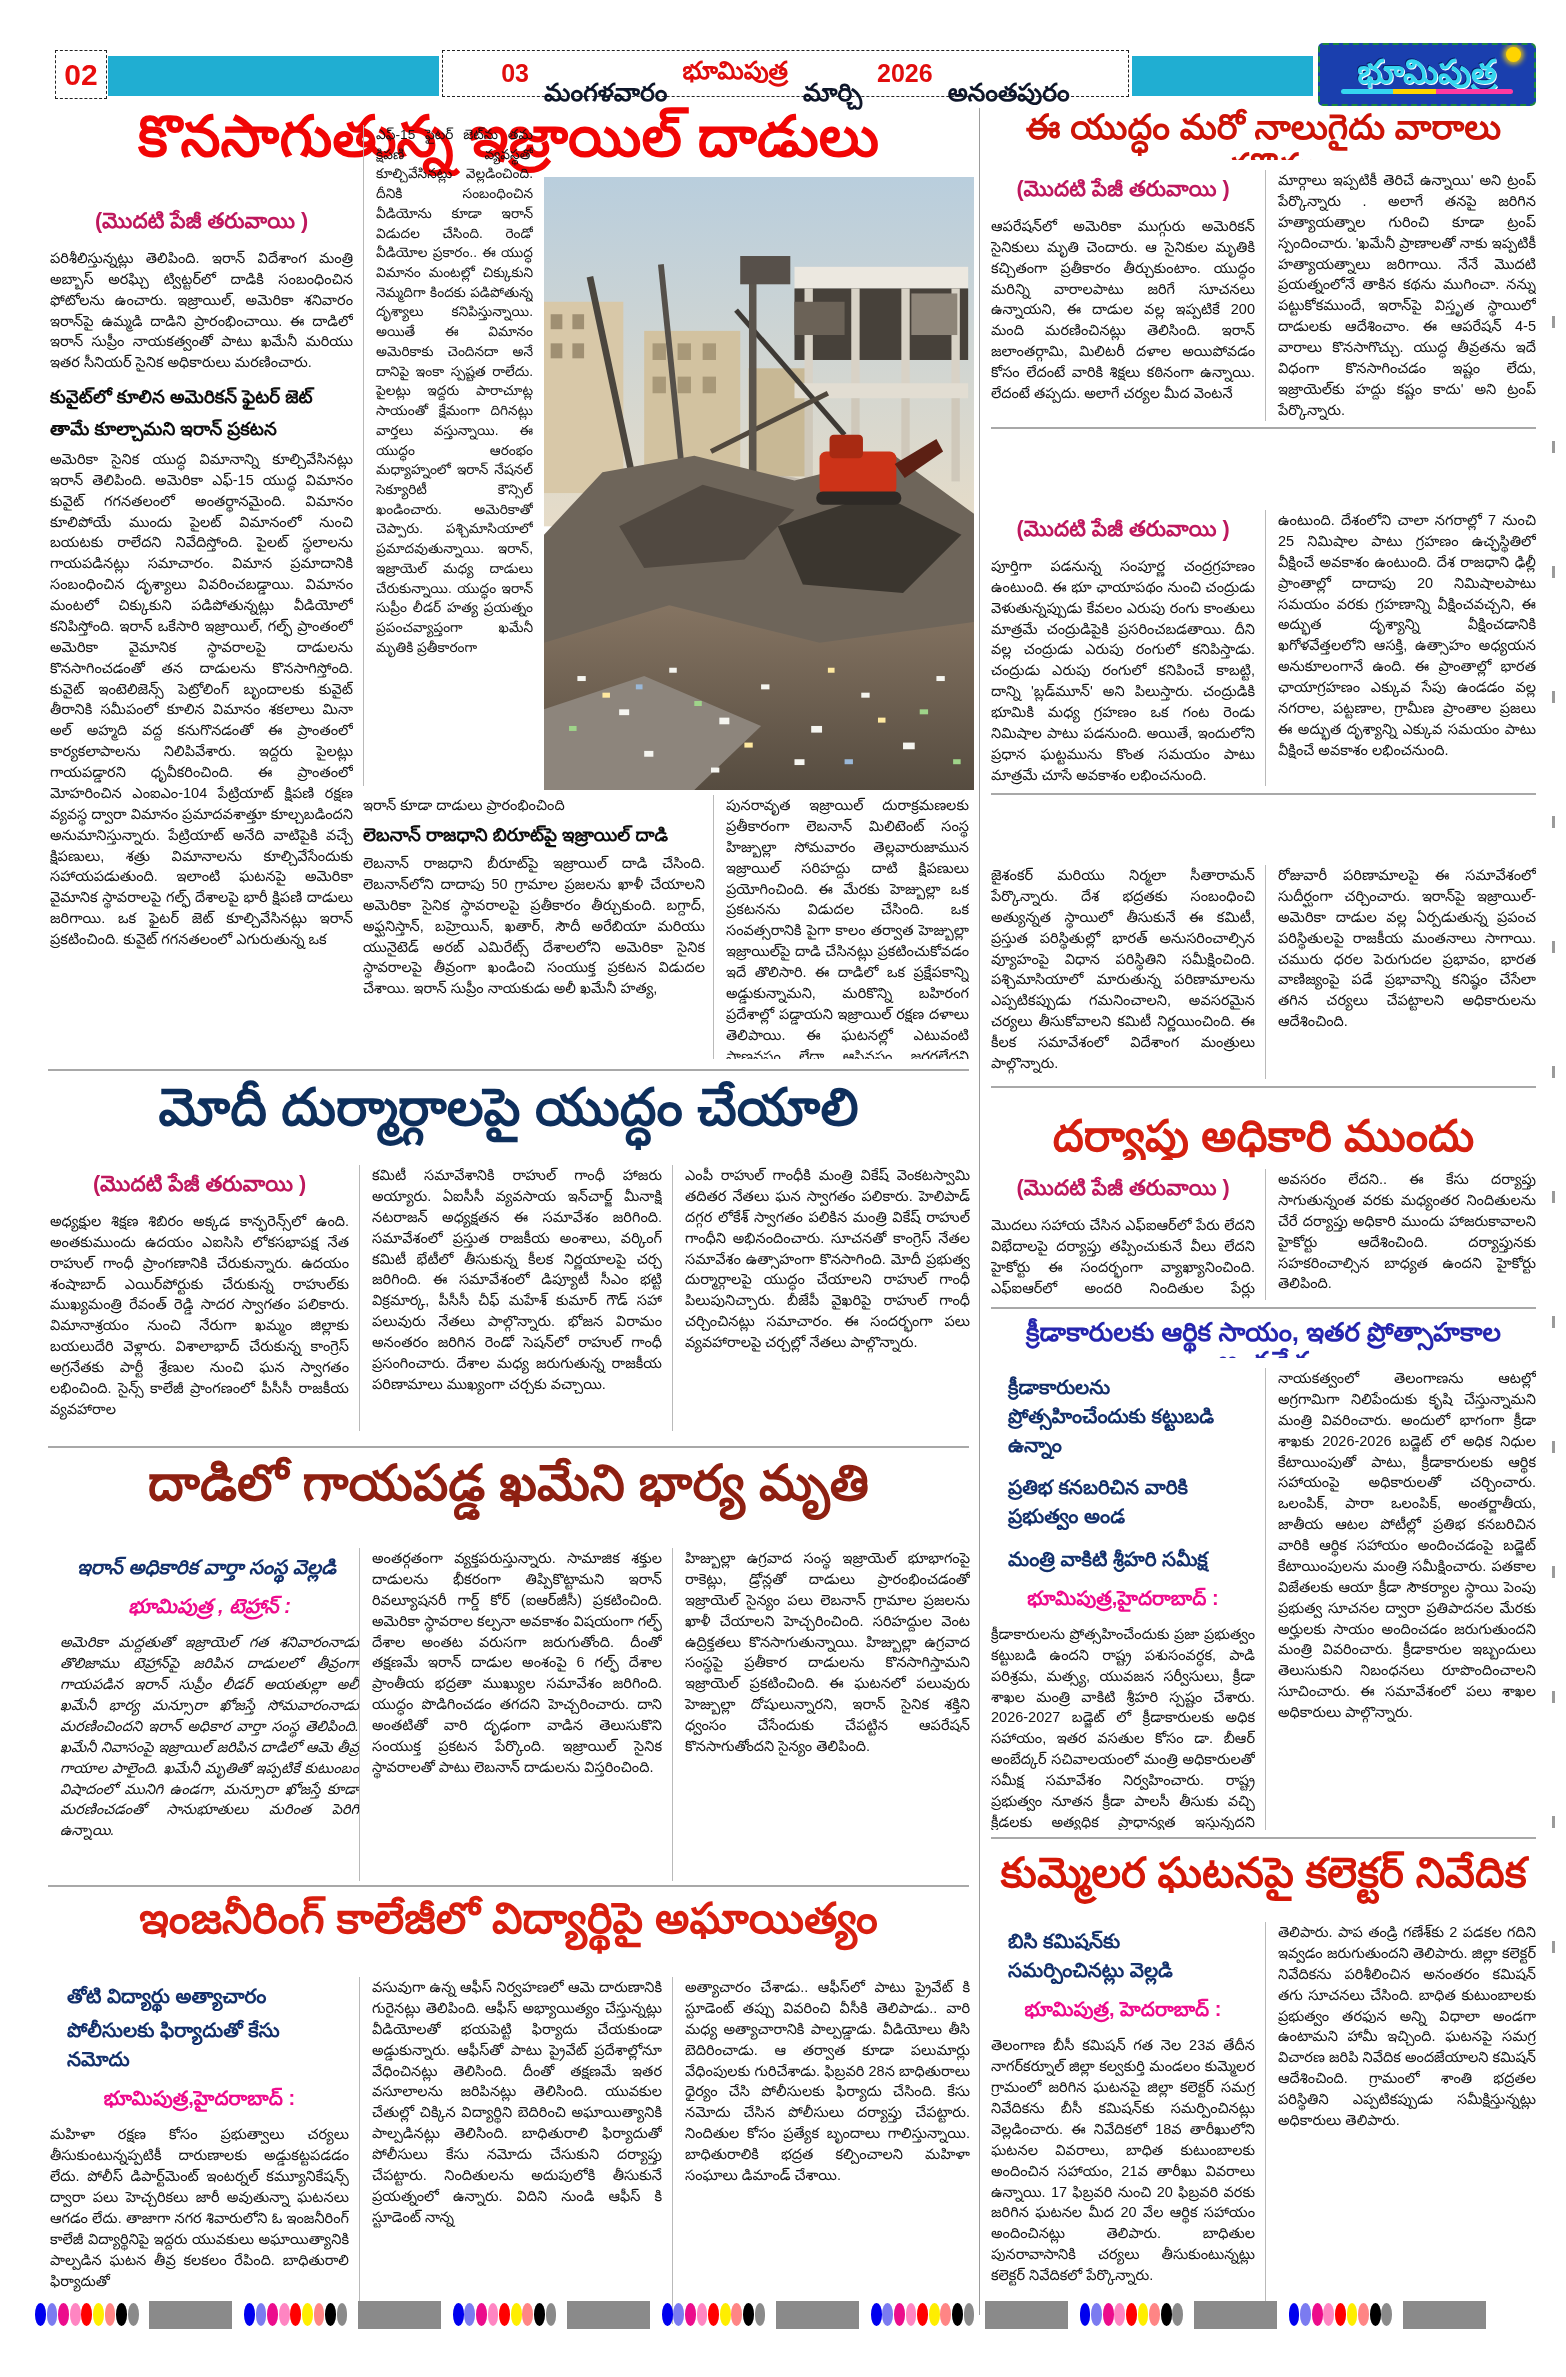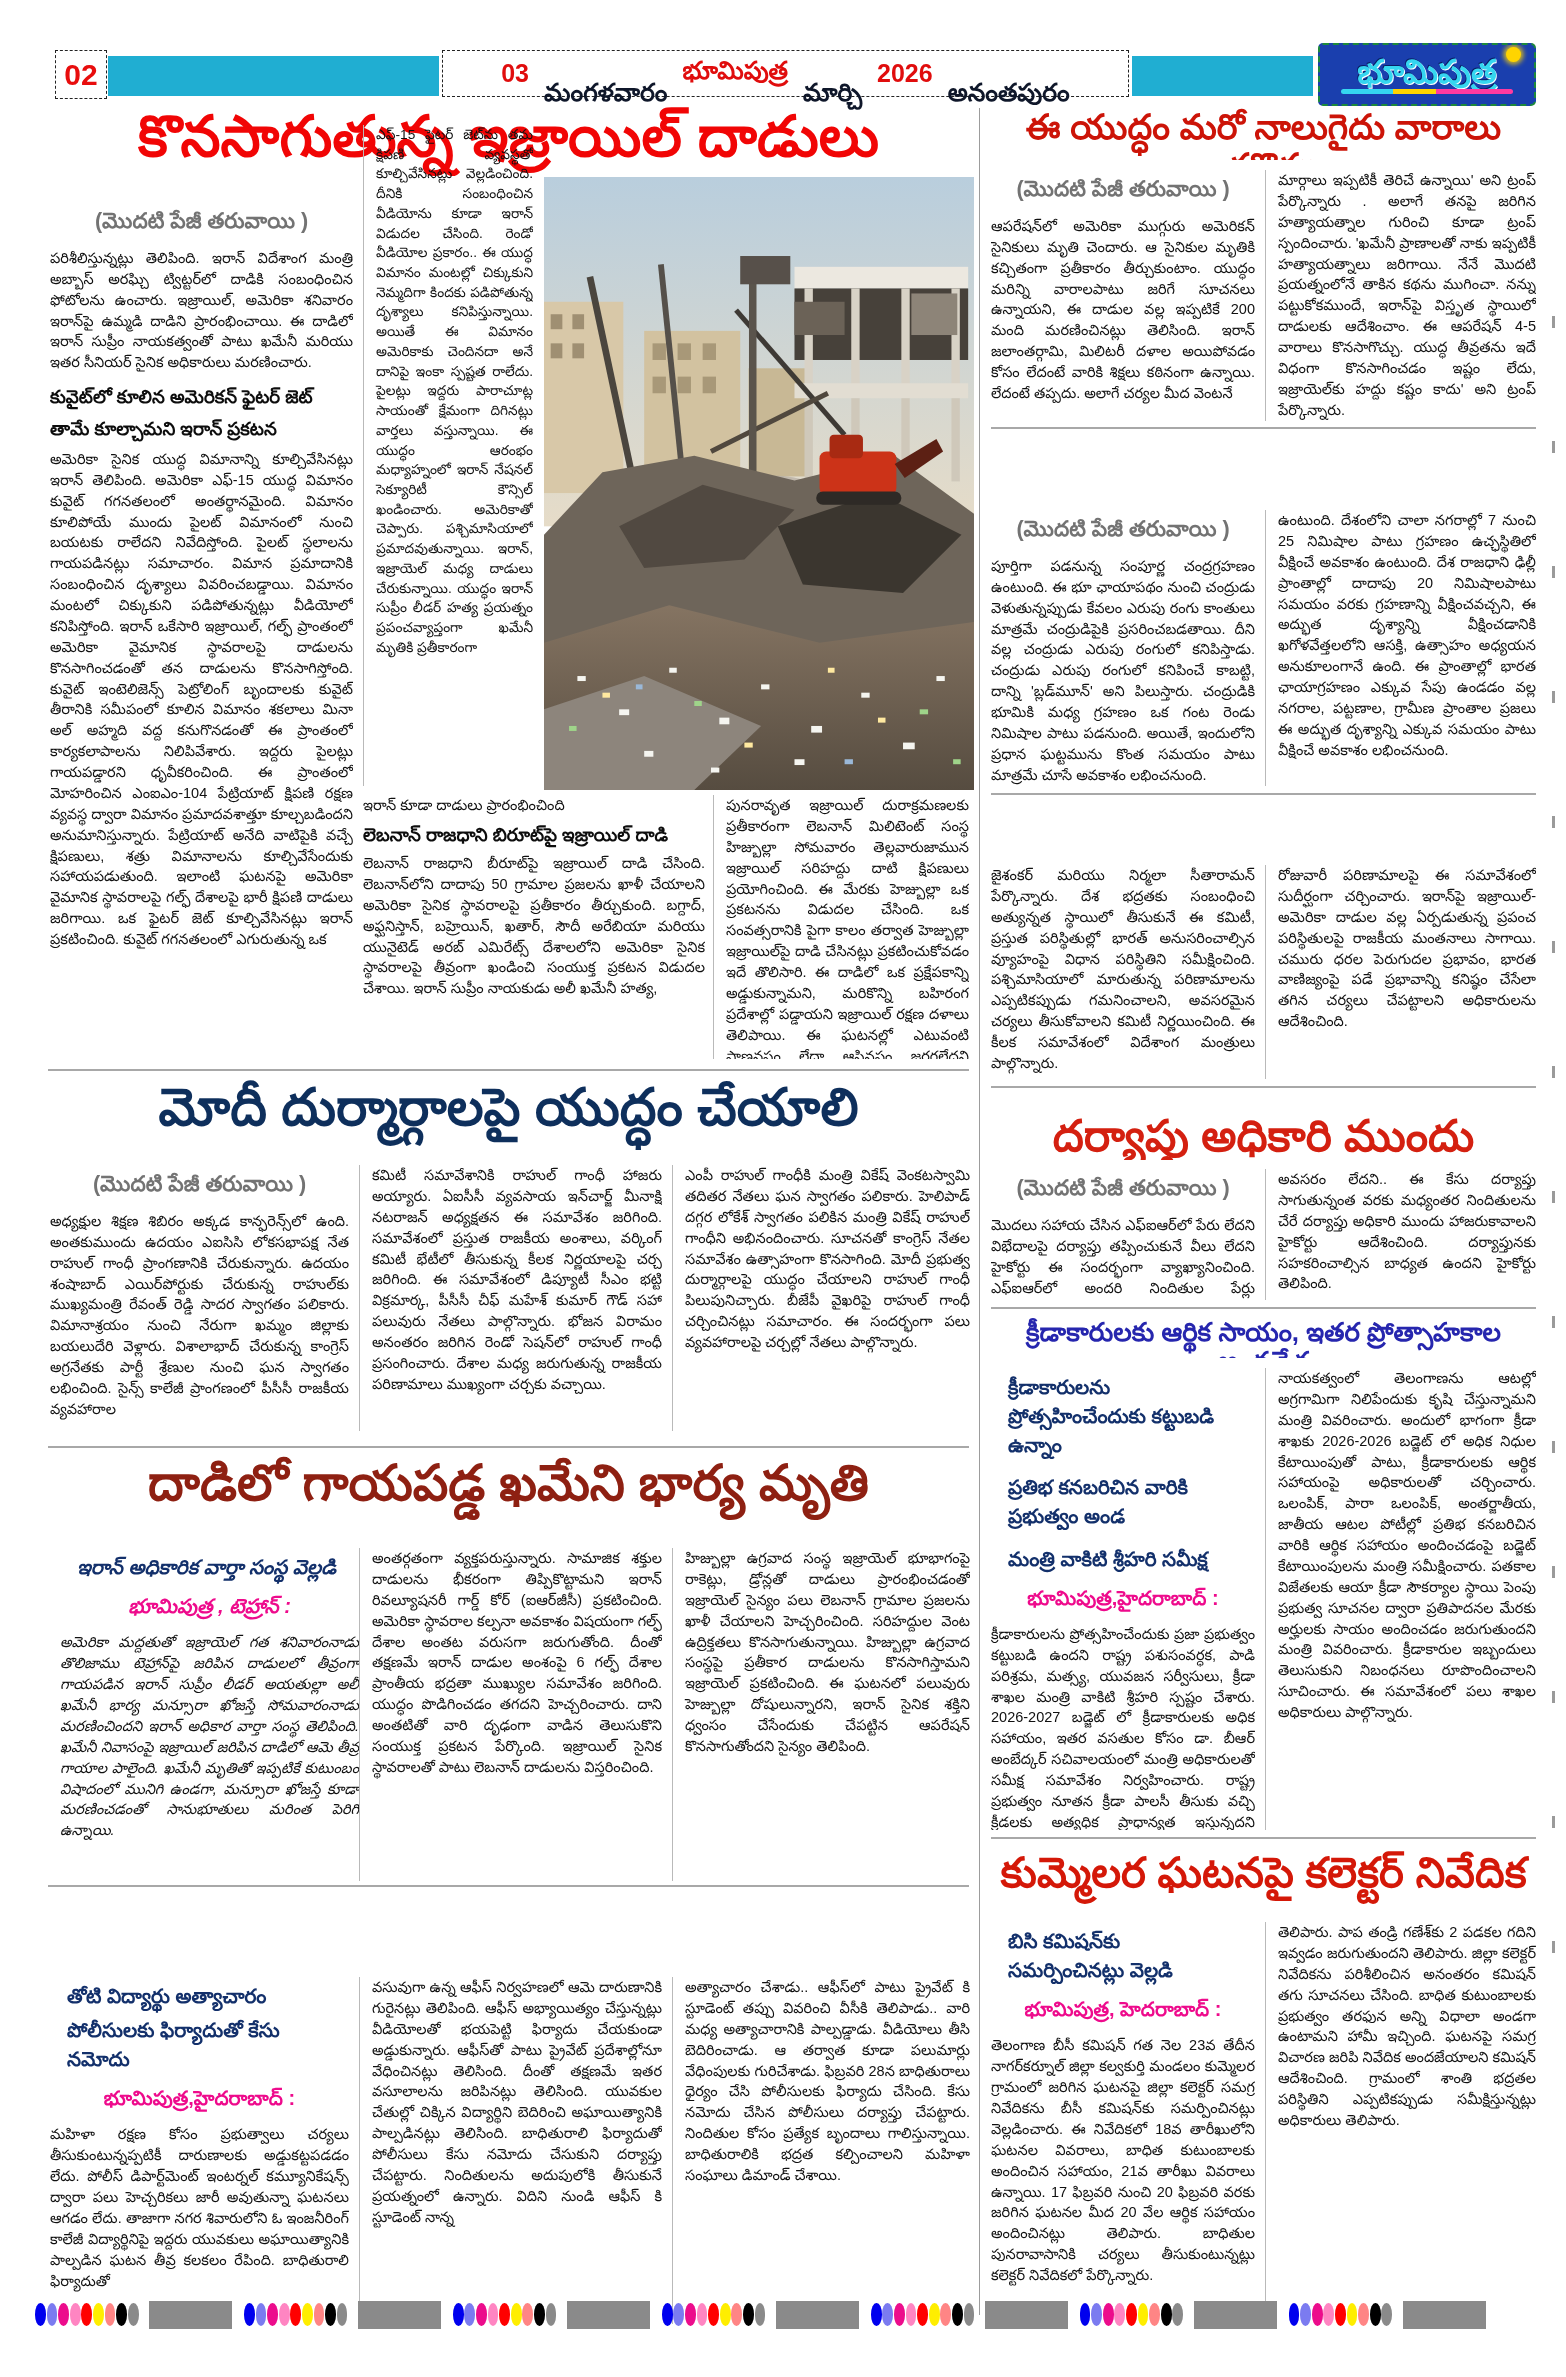--- a/index.html
+++ b/index.html
@@ -21,21 +21,21 @@
    align-items:center;justify-content:center;overflow:hidden;}
   .logo-title{color:#35d6f0;font-size:33px;font-weight:bold;line-height:1;
    text-shadow:0.8px 0.8px 0 #fff,-0.8px -0.8px 0 #0a1e66;}
   .logo-sun{position:absolute;right:13.3px;top:1.7px;width:15px;height:15px;border-radius:50%;
    background:#ffd400;box-shadow:0 0 5px 2.5px rgba(255,212,0,.8);}
   .logo-strip{margin-top:1.7px;width:80%;height:5px;background:linear-gradient(90deg,#35d6f0 30%,#ffd400 30% 55%,#ff3aa0 55% 100%);border-radius:2.5px;}
   
   .headline{position:absolute;font-weight:bold;text-align:center;line-height:1.1;overflow:hidden;}
   .col{position:absolute;text-align:justify;font-size:14.5px;line-height:1.44;color:#101010;overflow:hidden;}
   .rule-left{border-left:0.8px solid #b9b9b9;padding-left:12px;box-sizing:border-box;}
-  .continued{color:#737373;font-weight:bold;font-size:21.6px;text-align:center;margin:3.3px 0 11.6px 0;}
+  .continued{color:#be185d;font-weight:bold;font-size:21.6px;text-align:center;margin:3.3px 0 11.6px 0;}
   .subhead{font-weight:bold;color:#0d0d0d;font-size:18.3px;text-align:left;line-height:1.3;margin:11.6px 0 8.3px 0;}
   .deck{font-weight:bold;color:#13306b;font-size:20px;text-align:left;line-height:1.45;margin:5px 17px;}
   .byline{font-weight:bold;color:#ee0a8c;font-size:20px;text-align:center;margin:10px 0 11.6px 0;}
   .lead-line{margin:0 0 3.3px 0;}
   .vline{position:absolute;width:0.8px;background:#9c9c9c;}
   .hline{position:absolute;height:1.7px;background:#a8a8a8;}
   .photo{position:absolute;left:544px;top:177px;width:430px;height:613px;overflow:hidden;}
   .photo svg{display:block;width:100%;height:100%;}
   
   .footer-marks{position:absolute;left:35px;top:2296px;width:1513px;height:37px;display:flex;
@@ -203,20 +203,21 @@
   <div class="col" style="left:60px;top:1548px;width:299px;height:333px;font-style:italic;">
     <div class="deck">ఇరాన్ అధికారిక వార్తా సంస్థ వెల్లడి</div>
     <div class="byline">భూమిపుత్ర , టెహ్రాన్ :</div>
     <div>అమెరికా మద్దతుతో ఇజ్రాయెల్ గత శనివారంనాడు తొలిజాము టెహ్రాన్‌పై జరిపిన దాడులలో తీవ్రంగా గాయపడిన ఇరాన్ సుప్రీం లీడర్ అయతుల్లా అలీ ఖమేనీ భార్య మన్సూరా ఖోజస్తే సోమవారంనాడు మరణించిందని ఇరాన్ అధికార వార్తా సంస్థ తెలిపింది. ఖమేనీ నివాసంపై ఇజ్రాయిల్ జరిపిన దాడిలో ఆమె తీవ్ర గాయాల పాలైంది. ఖమేనీ మృతితో ఇప్పటికే కుటుంబం విషాదంలో మునిగి ఉండగా, మన్సూరా ఖోజస్తే కూడా మరణించడంతో సానుభూతులు మరింత పెరిగి ఉన్నాయి.</div>
   </div>
   <div class="col rule-left" style="left:359px;top:1548px;width:303px;height:333px;">అంతర్గతంగా వ్యక్తపరుస్తున్నారు. సామాజిక శక్తుల దాడులను భీకరంగా తిప్పికొట్టామని ఇరాన్ రివల్యూషనరీ గార్డ్ కోర్ (ఐఆర్‌జీసీ) ప్రకటించింది. అమెరికా స్థావరాల కల్పనా అవకాశం విషయంగా గల్ఫ్ దేశాల అంతట వరుసగా జరుగుతోంది. దీంతో తక్షణమే ఇరాన్ దాడుల అంశంపై 6 గల్ఫ్ దేశాల ప్రాంతీయ భద్రతా ముఖ్యుల సమావేశం జరిగింది. యుద్ధం పొడిగించడం తగదని హెచ్చరించారు. దాని అంతటితో వారి దృఢంగా వాడిన తెలుసుకొని సంయుక్త ప్రకటన పేర్కొంది. ఇజ్రాయిల్ సైనిక స్థావరాలతో పాటు లెబనాన్ దాడులను విస్తరించింది.</div>
   <div class="col rule-left" style="left:672px;top:1548px;width:298px;height:333px;">హిజ్బుల్లా ఉగ్రవాద సంస్థ ఇజ్రాయెల్ భూభాగంపై రాకెట్లు, డ్రోన్లతో దాడులు ప్రారంభించడంతో ఇజ్రాయెల్ సైన్యం పలు లెబనాన్ గ్రామాల ప్రజలను ఖాళీ చేయాలని హెచ్చరించింది. సరిహద్దుల వెంట ఉద్రిక్తతలు కొనసాగుతున్నాయి. హిజ్బుల్లా ఉగ్రవాద సంస్థపై ప్రతీకార దాడులను కొనసాగిస్తామని ఇజ్రాయెల్ ప్రకటించింది. ఈ ఘటనలో పలువురు హెజ్బుల్లా దోషులున్నారని, ఇరాన్ సైనిక శక్తిని ధ్వంసం చేసేందుకు చేపట్టిన ఆపరేషన్ కొనసాగుతోందని సైన్యం తెలిపింది.</div>
 
   <div class="hline" style="left:48px;top:1885px;width:921px;"></div>
 
+  <div class="headline" style="left:48px;top:1895px;width:921px;height:70px;font-size:43px;color:#d81f10;">ఇంజనీరింగ్ కాలేజీలో విద్యార్థిపై అఘాయిత్యం</div>
   <div class="col" style="left:50px;top:1977px;width:299px;height:347px;">
     <div class="deck">తోటి విద్యార్థు అత్యాచారం</div>
     <div class="deck">పోలీసులకు ఫిర్యాదుతో కేసు నమోదు</div>
     <div class="byline">భూమిపుత్ర,హైదరాబాద్ :</div>
     <div>మహిళా రక్షణ కోసం ప్రభుత్వాలు చర్యలు తీసుకుంటున్నప్పటికీ దారుణాలకు అడ్డుకట్టపడడం లేదు. పోలీస్ డిపార్ట్‌మెంట్ ఇంటర్నల్ కమ్యూనికేషన్స్ ద్వారా పలు హెచ్చరికలు జారీ అవుతున్నా ఘటనలు ఆగడం లేదు. తాజాగా నగర శివారులోని ఓ ఇంజనీరింగ్ కాలేజీ విద్యార్థినిపై ఇద్దరు యువకులు అఘాయిత్యానికి పాల్పడిన ఘటన తీవ్ర కలకలం రేపింది. బాధితురాలి ఫిర్యాదుతో</div>
   </div>
   <div class="col rule-left" style="left:359px;top:1977px;width:303px;height:347px;">వసువుగా ఉన్న ఆఫీస్ నిర్వహణలో ఆమె దారుణానికి గురైనట్లు తెలిపింది. ఆఫీస్ అభ్యాయిత్యం చేస్తున్నట్లు వీడియోలతో భయపెట్టి ఫిర్యాదు చేయకుండా అడ్డుకున్నారు. ఆఫీస్‌తో పాటు ప్రైవేట్ ప్రదేశాల్లోనూ వేధించినట్లు తెలిసింది. దీంతో తక్షణమే ఇతర వసూలాలను జరిపినట్లు తెలిసింది. యువకుల చేతుల్లో చిక్కిన విద్యార్థిని బెదిరించి అఘాయిత్యానికి పాల్పడినట్లు తెలిసింది. బాధితురాలి ఫిర్యాదుతో పోలీసులు కేసు నమోదు చేసుకుని దర్యాప్తు చేపట్టారు. నిందితులను అదుపులోకి తీసుకునే ప్రయత్నంలో ఉన్నారు. విదిని నుండి ఆఫీస్ కి స్టూడెంట్ నాన్న</div>
   <div class="col rule-left" style="left:672px;top:1977px;width:298px;height:347px;">అత్యాచారం చేశాడు.. ఆఫీస్‌లో పాటు ప్రైవేట్ కి స్టూడెంట్ తప్పు వివరించి వీసీకి తెలిపాడు.. వారి మధ్య అత్యాచారానికి పాల్పడ్డాడు. వీడియోలు తీసి బెదిరించాడు. ఆ తర్వాత కూడా పలుమార్లు వేధింపులకు గురిచేశాడు. ఫిబ్రవరి 28న బాధితురాలు ధైర్యం చేసి పోలీసులకు ఫిర్యాదు చేసింది. కేసు నమోదు చేసిన పోలీసులు దర్యాప్తు చేపట్టారు. నిందితుల కోసం ప్రత్యేక బృందాలు గాలిస్తున్నాయి. బాధితురాలికి భద్రత కల్పించాలని మహిళా సంఘాలు డిమాండ్ చేశాయి.</div>
 
   <div class="headline" style="left:991px;top:108px;width:545px;height:52px;font-size:35px;color:#cc1408;">ఈ యుద్ధం మరో  నాలుగైదు వారాలు జరగొచ్చు</div>

